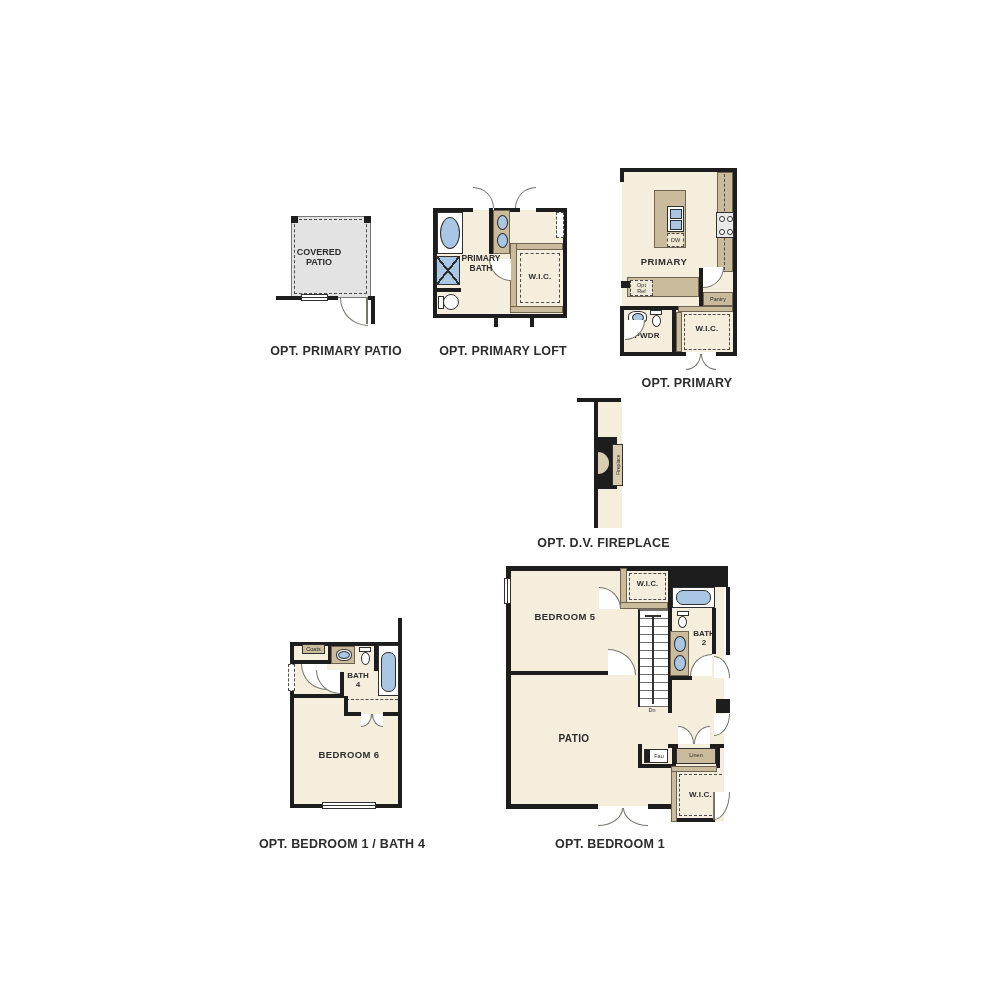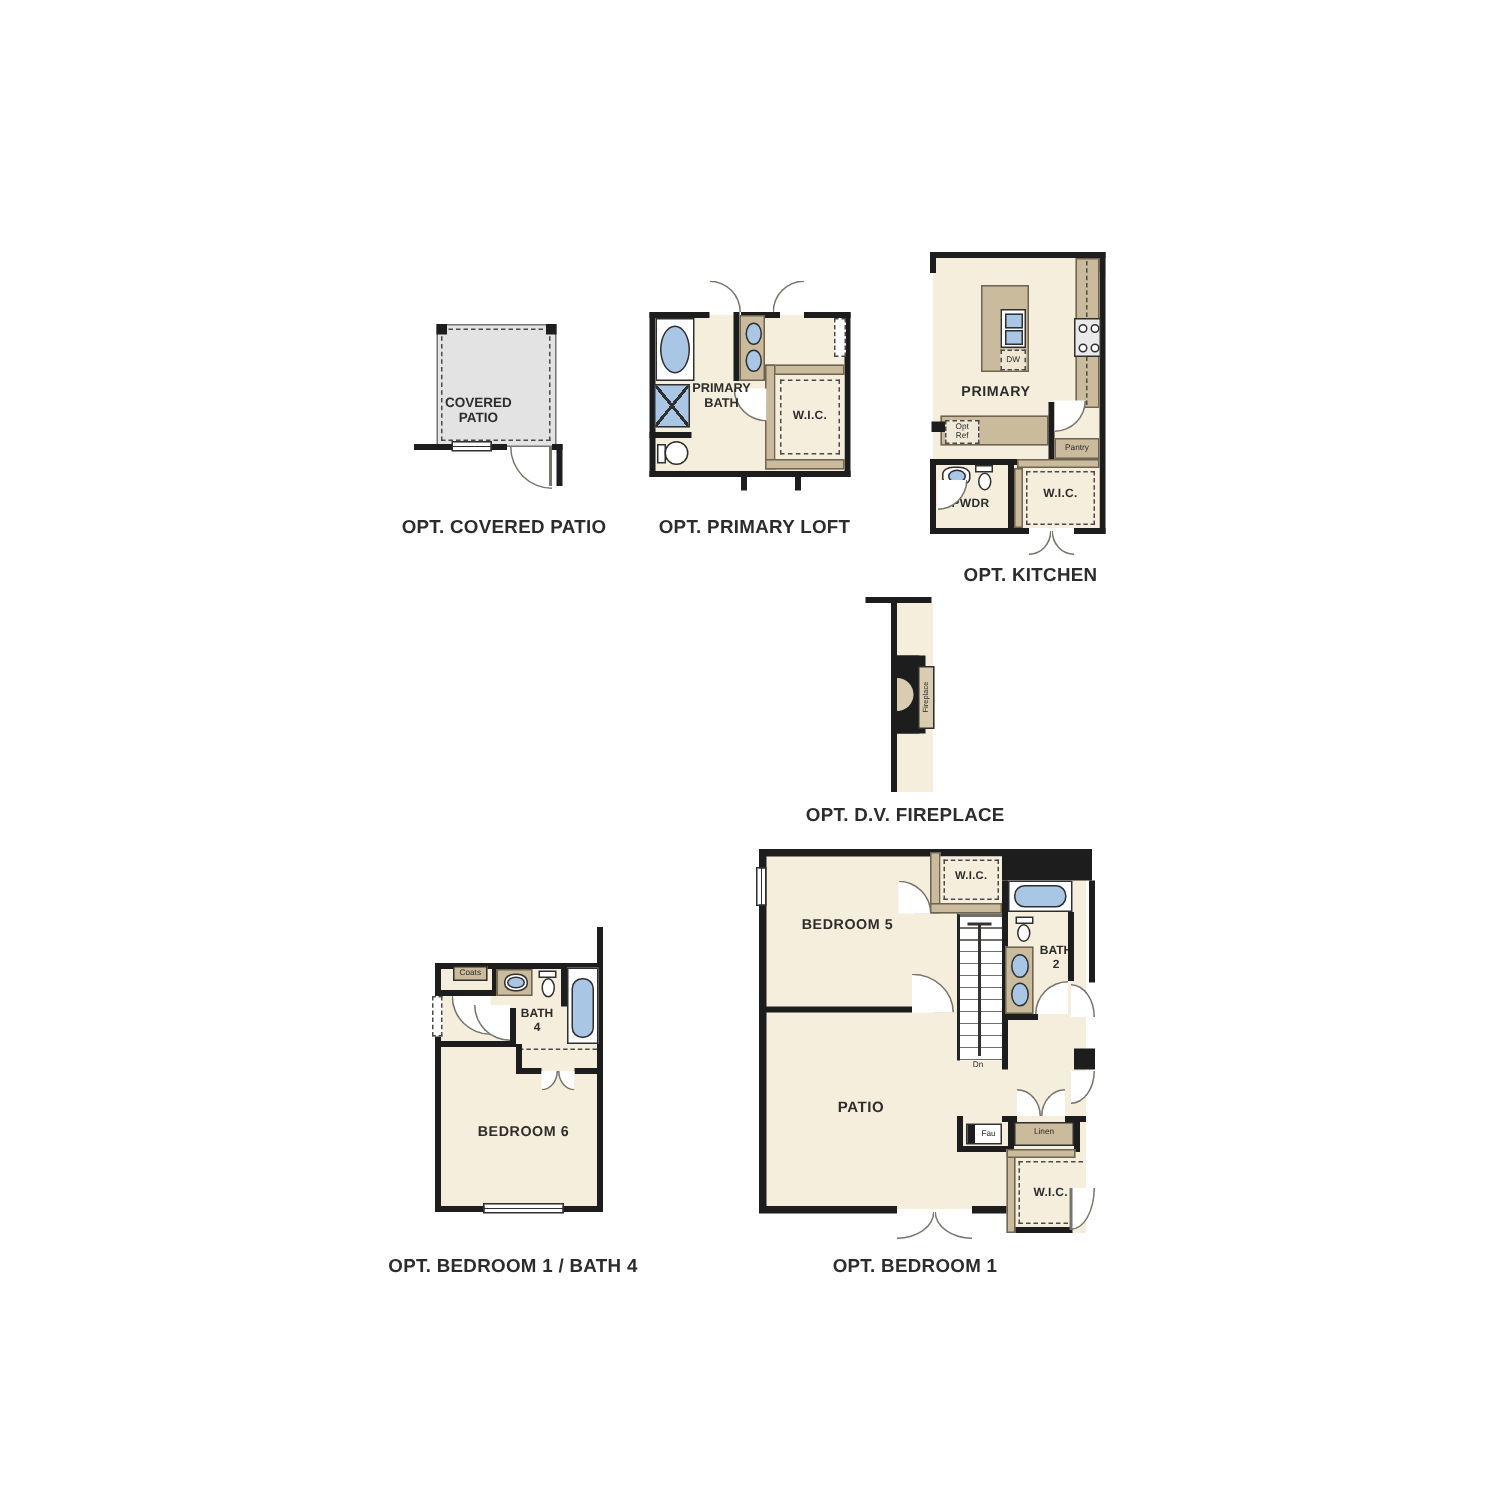--- a/index.html
+++ b/index.html
@@ -32,29 +32,29 @@
 </head>
 <body>
 
 <div id="stage">
 
   <div class="plan">
     <div class="gfloor" style="left:291px;top:216px;width:80px;height:82px"></div>
     <div class="dashed" style="left:294px;top:219px;width:73px;height:75px"></div>
     <div class="wall" style="left:291px;top:216px;width:7px;height:7px"></div>
     <div class="wall" style="left:364px;top:216px;width:7px;height:7px"></div>
-    <div class="lbl" style="left:292px;top:263px;width:54px;font-size:9px">COVERED
+    <div class="lbl" style="left:292px;top:247px;width:54px;font-size:9px">COVERED
 PATIO</div>
     <div class="wall" style="left:276px;top:296px;width:62px;height:4px"></div>
     <div class="wall" style="left:368px;top:296px;width:7px;height:4px"></div>
     <div class="wall" style="left:371px;top:296px;width:4px;height:28px"></div>
     <div class="win-h" style="left:301px;top:294px;width:27px;height:7px"></div>
     <div class="arc" style="left:340px;top:298px;width:28px;height:28px;border-left-width:1.5px;border-bottom-width:1.5px;border-radius:0 0 0 100%"></div>
     <div class="leaf" style="left:366px;top:298px;width:1.5px;height:26px"></div>
-    <div class="lbl title" style="left:258px;top:344px;width:156px">OPT. COVERED PATIO</div>
+    <div class="lbl title" style="left:258px;top:344px;width:156px">OPT. PRIMARY PATIO</div>
   </div>
 
   <div class="plan">
     <div class="floor" style="left:435px;top:210px;width:130px;height:106px"></div>
     <div class="wall" style="left:433px;top:208px;width:4px;height:110px"></div>
     <div class="wall" style="left:433px;top:314px;width:134px;height:4px"></div>
     <div class="wall" style="left:563px;top:208px;width:4px;height:110px"></div>
     <div class="wall" style="left:433px;top:208px;width:40px;height:4px"></div>
     <div class="wall" style="left:494px;top:208px;width:26px;height:4px"></div>
     <div class="wall" style="left:536px;top:208px;width:31px;height:4px"></div>
@@ -133,21 +133,21 @@
     </div>
     <div class="lbl small" style="left:624px;top:331px;width:46px">PWDR</div>
     <div class="arc" style="left:625px;top:320px;width:20px;height:20px;border-right-width:1.5px;border-bottom-width:1.5px;border-radius:0 0 100% 0"></div>
     <div class="wall" style="left:672px;top:310px;width:4px;height:46px"></div>
     <div class="tan" style="left:676px;top:312px;width:6px;height:40px"></div>
     <div class="floor" style="left:682px;top:312px;width:51px;height:40px"></div>
     <div class="dashed" style="left:684px;top:314px;width:46px;height:36px"></div>
     <div class="lbl small" style="left:682px;top:324px;width:50px">W.I.C.</div>
     <div class="arc" style="left:686px;top:354px;width:15px;height:16px;border-right-width:1.5px;border-bottom-width:1.5px;border-radius:0 0 100% 0"></div>
     <div class="arc" style="left:701px;top:354px;width:15px;height:16px;border-left-width:1.5px;border-bottom-width:1.5px;border-radius:0 0 0 100%"></div>
-    <div class="lbl title" style="left:629px;top:376px;width:116px">OPT. KITCHEN</div>
+    <div class="lbl title" style="left:629px;top:376px;width:116px">OPT. PRIMARY</div>
   </div>
 
   <div class="plan">
     <div class="wall" style="left:577px;top:398px;width:44px;height:4px"></div>
     <div class="wall" style="left:594px;top:402px;width:4px;height:126px"></div>
     <div class="floor" style="left:598px;top:402px;width:24px;height:126px"></div>
     <div class="wall" style="left:598px;top:437px;width:19px;height:7px"></div>
     <div class="wall" style="left:598px;top:437px;width:15px;height:52px"></div>
     <div class="wall" style="left:598px;top:482px;width:19px;height:7px"></div>
     <div style="position:absolute;left:598px;top:452px;width:11px;height:22px;background:#d9ccb0;border-radius:0 100% 100% 0 / 0 50% 50% 0"></div>

